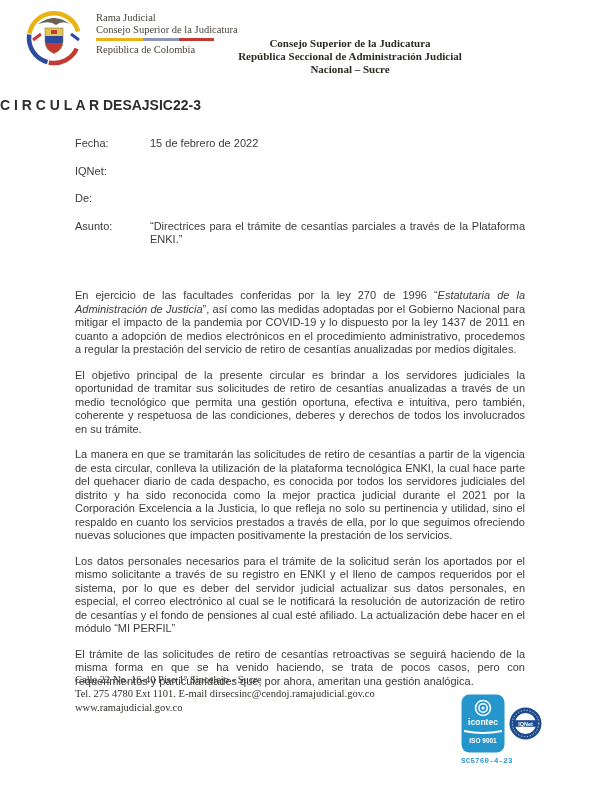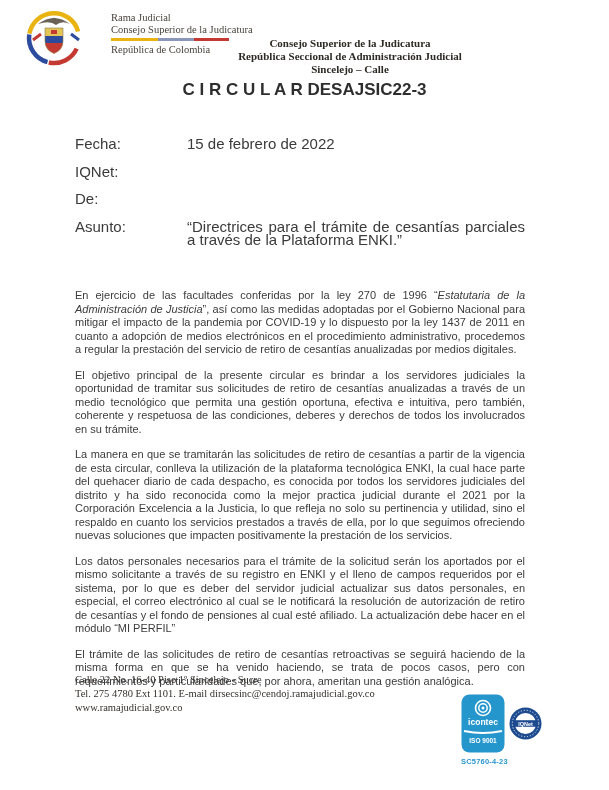--- a/index.html
+++ b/index.html
@@ -7,64 +7,64 @@
     position:relative;
     width:609px;height:790px;
     background:#ffffff;
     overflow:hidden;
     font-family:"Liberation Sans","DejaVu Sans",sans-serif;
     color:#3b3b3b;
   }
   
   .coat{position:absolute;left:24px;top:9px;width:64px;height:58px;}
   .logo-text{
-    position:absolute;left:111px;top:12px;width:150px;
+    position:absolute;left:96px;top:12px;width:150px;
     font-family:"Liberation Serif","DejaVu Serif",serif;
     font-size:10.5px;line-height:12px;color:#4a443c;
   }
   .logo-divider{
     width:118px;height:2.5px;margin:2px 0 3px 0;
     background:linear-gradient(to right,#E9B411 0 40%,#8a97b8 40% 70%,#C43A33 70% 100%);
   }
   .header-right{
     position:absolute;left:190px;top:37px;width:320px;
     text-align:center;
     font-family:"Liberation Serif","DejaVu Serif",serif;
     font-weight:bold;font-size:11px;line-height:13px;color:#2d2a24;
   }
   
   .doc-title{
-    position:absolute;left:0;top:80px;width:100%;
-    text-align:center;font-weight:bold;font-size:17px;color:#2e2e2e;
+    position:absolute;left:0;top:97px;width:100%;
+    font-weight:bold;font-size:14px;color:#2e2e2e;
   }
   
-  .meta{position:absolute;left:75px;top:137px;width:450px;font-size:15px;line-height:13.5px;}
+  .meta{position:absolute;left:75px;top:137px;width:450px;font-size:11px;line-height:13.5px;}
   .meta-row{display:flex;margin-bottom:14px;}
   .meta-label{width:75px;flex:0 0 75px;}
-  .meta-value{flex:1;text-align:justify;margin-left:37px;}
+  .meta-value{flex:1;text-align:justify;}
   .v-bold{font-weight:bold;color:#2e2e2e;}
   .v-italic{}
   
   .body-text{
     position:absolute;left:75px;top:289px;width:450px;
     font-size:11px;line-height:13.5px;text-align:justify;color:#3b3b3b;
   }
   .body-text p{margin:0 0 12px 0;}
   .body-text em{font-style:italic;}
   
   .footer-text{
     position:absolute;left:75px;top:673px;
     font-family:"Liberation Serif","DejaVu Serif",serif;
     font-size:10.5px;line-height:14px;color:#332f2b;
   }
   .icontec-badge{position:absolute;left:461px;top:694px;width:44px;height:59px;}
   .iqnet-seal{position:absolute;left:509px;top:707px;width:33px;height:33px;}
   .cert-code{
     position:absolute;left:461px;top:757px;
-    font-size:7.5px;font-weight:bold;color:#2a97cf;letter-spacing:.2px;
+    font-size:7.5px;font-weight:bold;color:#2a97cf;letter-spacing:.2px;font-family:Liberation Mono, monospace;
   }
 </style>
 </head>
 <body>
 
 <div class="page">
 
   <svg class="coat" viewBox="0 0 64 58" aria-hidden="true">
     <path d="M 5.4 24.7 A 25 25 0 0 1 54.1 22.5" fill="none" stroke="#E9B411" stroke-width="4.5"></path>
     <path d="M 5.25 25.5 A 25 25 0 0 0 23.5 53.1" fill="none" stroke="#2C4A9E" stroke-width="4.5"></path>
@@ -86,21 +86,21 @@
   <div class="logo-text">
     <div>Rama Judicial</div>
     <div>Consejo Superior de la Judicatura</div>
     <div class="logo-divider"></div>
     <div>República de Colombia</div>
   </div>
 
   <div class="header-right">
     <div>Consejo Superior de la Judicatura</div>
     <div>República Seccional de Administración Judicial</div>
-    <div>Sincelejo – Calle</div>
+    <div>Nacional – Sucre</div>
   </div>
 
   <div class="doc-title">C I R C U L A R DESAJSIC22-3</div>
 
   <div class="meta">
     <div class="meta-row">
       <div class="meta-label">Fecha:</div>
       <div class="meta-value">15 de febrero de 2022</div>
     </div>
     <div class="meta-row">

